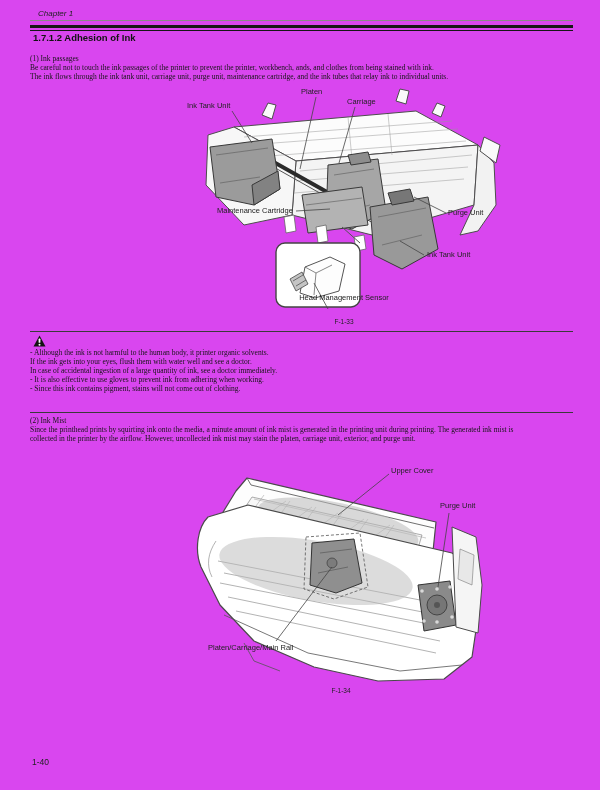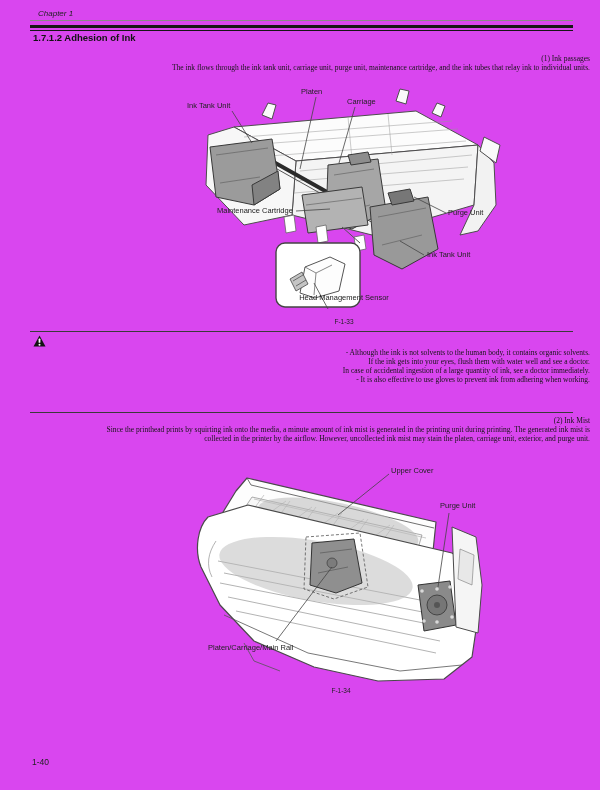--- a/index.html
+++ b/index.html
@@ -12,21 +12,21 @@
     font:italic 8px/10px "Liberation Sans",sans-serif;color:#222;
   }
   .rule{position:absolute;left:30px;width:543px;}
   .rule-hair{top:20px;height:0;border-top:1px solid #8a8a8a;}
   .rule-thick{top:25px;height:2.5px;background:#161616;}
   .rule-thin{top:29.5px;height:1px;background:#161616;}
   .section-title{
     position:absolute;left:30px;top:29px;margin:3px;
     font:bold 9.5px/12px "Liberation Sans",sans-serif;color:#111;
   }
-  .textblock{position:absolute;left:30px;width:560px;text-align:right;}
+  .textblock{position:absolute;left:30px;width:560px;}
   .body-line{
     font:7.5px/9px "Liberation Serif",serif;color:#151515;white-space:nowrap;
   }
   .figure{position:absolute;left:0;width:600px;margin-left:48px;}
   .figure svg{position:absolute;left:0;top:0;}
   .fig-label{
     position:absolute;font:7.5px/9px "Liberation Sans",sans-serif;
     color:#222;white-space:nowrap;
   }
   .fig-caption{
@@ -47,20 +47,21 @@
 
   <div class="chapter-header">Chapter 1</div>
   <div class="rule rule-hair"></div>
   <div class="rule rule-thick"></div>
   <div class="rule rule-thin"></div>
 
   <h1 class="section-title">1.7.1.2 Adhesion of Ink</h1>
 
   <div class="textblock" style="top:54px">
     <div class="body-line">(1) Ink passages</div>
+    <div class="body-line">Be careful not to touch the ink passages of the printer to prevent the printer, workbench, ands, and clothes from being stained with ink.</div>
     <div class="body-line">The ink flows through the ink tank unit, carriage unit, purge unit, maintenance cartridge, and the ink tubes that relay ink to individual units.</div>
   </div>
 
   <div class="figure" style="top:85px;height:245px">
     <svg width="600" height="245" viewBox="0 0 600 245">
       <g fill="none" stroke="#4d4d4d" stroke-width="1" stroke-linejoin="round">
 
         <path d="M186,42 L368,26 L430,60 L248,76 Z" fill="#fcfcfc"></path>
         <path d="M248,76 L430,60 L426,120 L324,150 L244,130 Z" fill="#f4f4f4"></path>
         <path d="M160,50 L186,42 L248,76 L244,130 L196,140 L158,100 Z" fill="#f7f7f7"></path>
@@ -129,24 +130,25 @@
     <div class="fig-caption" style="left:230px;top:233px;width:132px">F-1-33</div>
   </div>
 
   <div class="warn-rule" style="top:331px"></div>
   <svg class="warn-icon" viewBox="0 0 13 12">
     <polygon points="6.5,0.5 12.5,11.5 0.5,11.5" fill="#121212"></polygon>
     <rect x="5.6" y="3.6" width="1.8" height="4.2" rx="0.6" fill="#ffffff"></rect>
     <circle cx="6.5" cy="9.8" r="1" fill="#ffffff"></circle>
   </svg>
   <div class="textblock" style="top:348px">
-    <div class="body-line">- Although the ink is not solvents to the human body, it contains organic solvents.</div>
+    <div class="body-line">- Although the ink is not harmful to the human body, it printer organic solvents.</div>
     <div class="body-line">If the ink gets into your eyes, flush them with water well and see a doctor.</div>
     <div class="body-line">In case of accidental ingestion of a large quantity of ink, see a doctor immediately.</div>
     <div class="body-line">- It is also effective to use gloves to prevent ink from adhering when working.</div>
+    <div class="body-line">- Since this ink contains pigment, stains will not come out of clothing.</div>
   </div>
   <div class="warn-rule" style="top:412px"></div>
 
   <div class="textblock" style="top:416px">
     <div class="body-line">(2) Ink Mist</div>
     <div class="body-line">Since the printhead prints by squirting ink onto the media, a minute amount of ink mist is generated in the printing unit during printing. The generated ink mist is</div>
     <div class="body-line">collected in the printer by the airflow. However, uncollected ink mist may stain the platen, carriage unit, exterior, and purge unit.</div>
   </div>
 
   <div class="figure" style="top:465px;height:235px">

